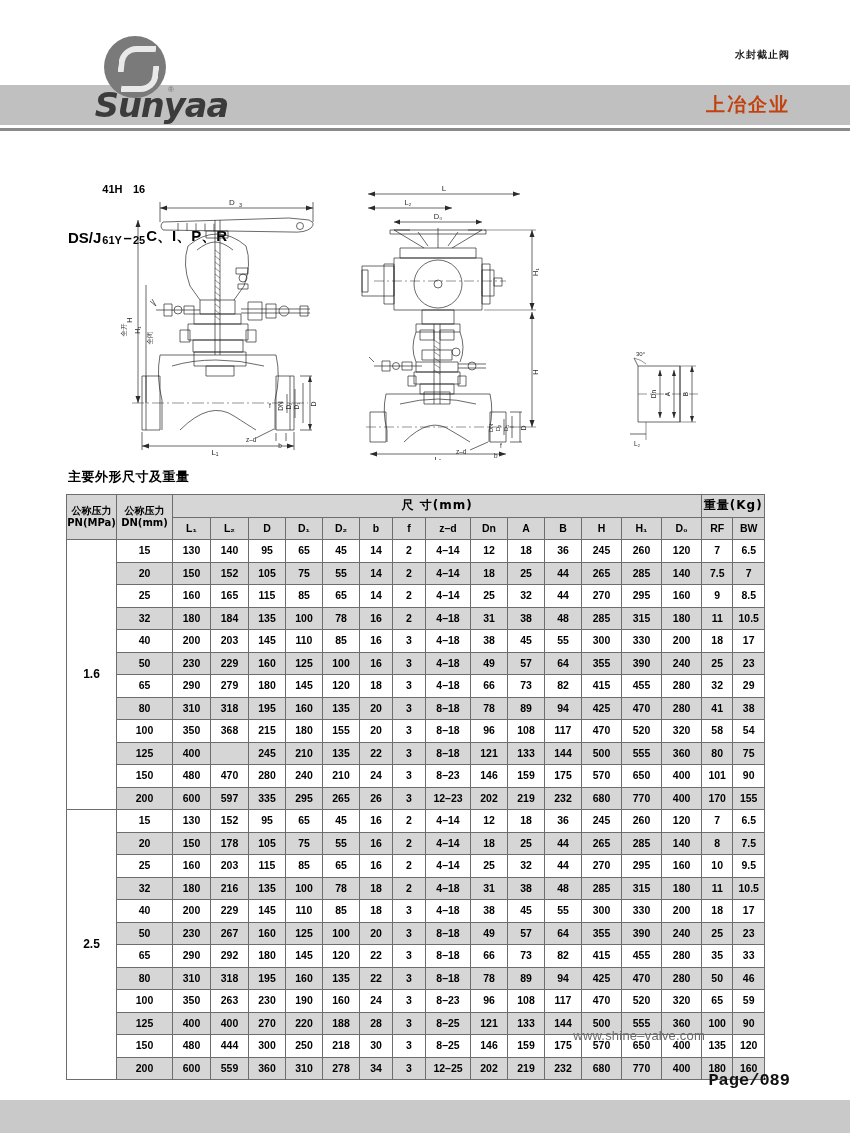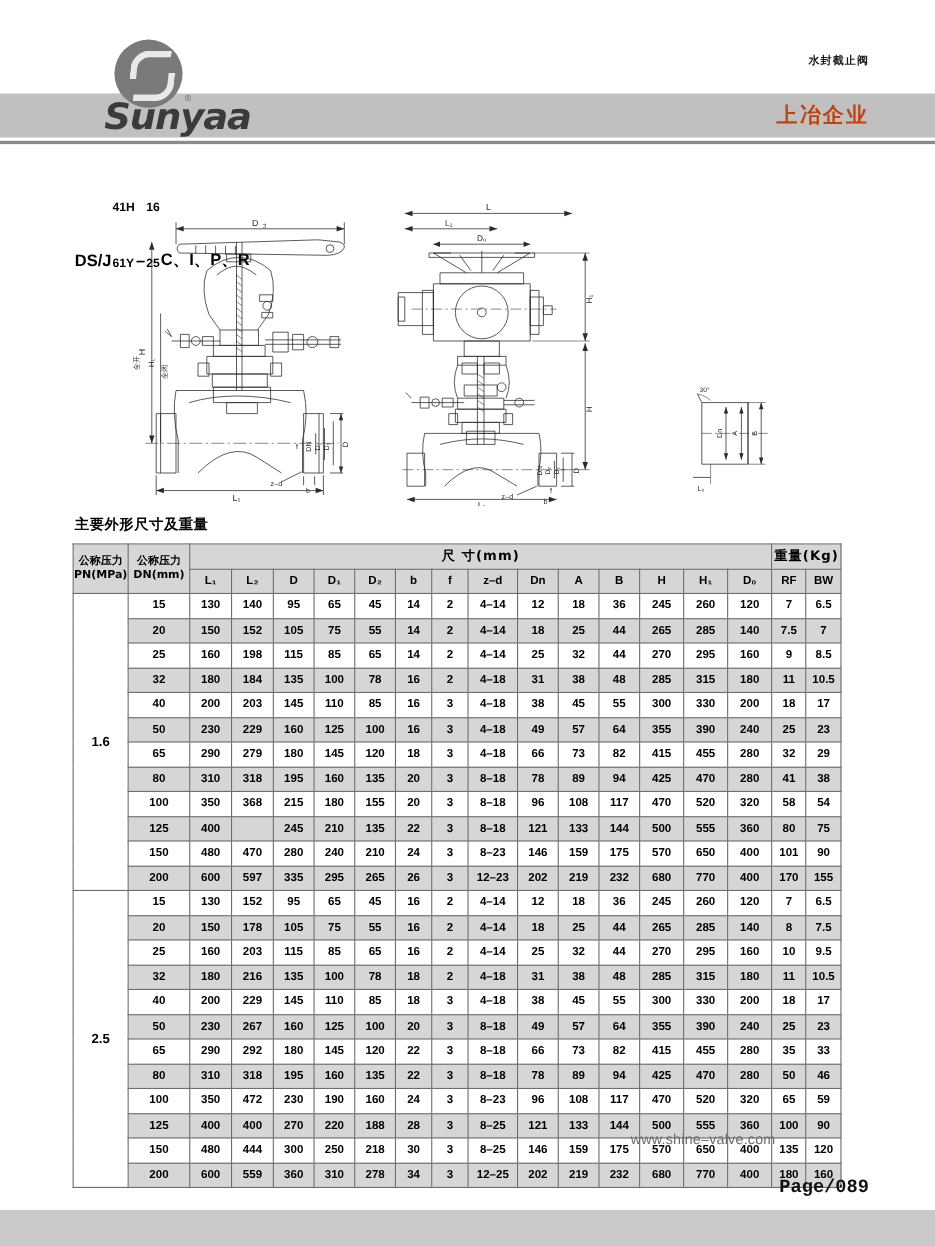--- a/index.html
+++ b/index.html
@@ -498,21 +498,21 @@
             <td>44</td>
             <td>265</td>
             <td>285</td>
             <td>140</td>
             <td>7.5</td>
             <td>7</td>
           </tr>
           <tr class="plain">
             <td>25</td>
             <td>160</td>
-            <td>198</td>
+            <td>165</td>
             <td>115</td>
             <td>85</td>
             <td>65</td>
             <td>14</td>
             <td>2</td>
             <td>4–14</td>
             <td>25</td>
             <td>32</td>
             <td>44</td>
             <td>270</td>
@@ -841,21 +841,21 @@
             <td>94</td>
             <td>425</td>
             <td>470</td>
             <td>280</td>
             <td>50</td>
             <td>46</td>
           </tr>
           <tr class="plain">
             <td>100</td>
             <td>350</td>
-            <td>472</td>
+            <td>263</td>
             <td>230</td>
             <td>190</td>
             <td>160</td>
             <td>24</td>
             <td>3</td>
             <td>8–23</td>
             <td>96</td>
             <td>108</td>
             <td>117</td>
             <td>470</td>

